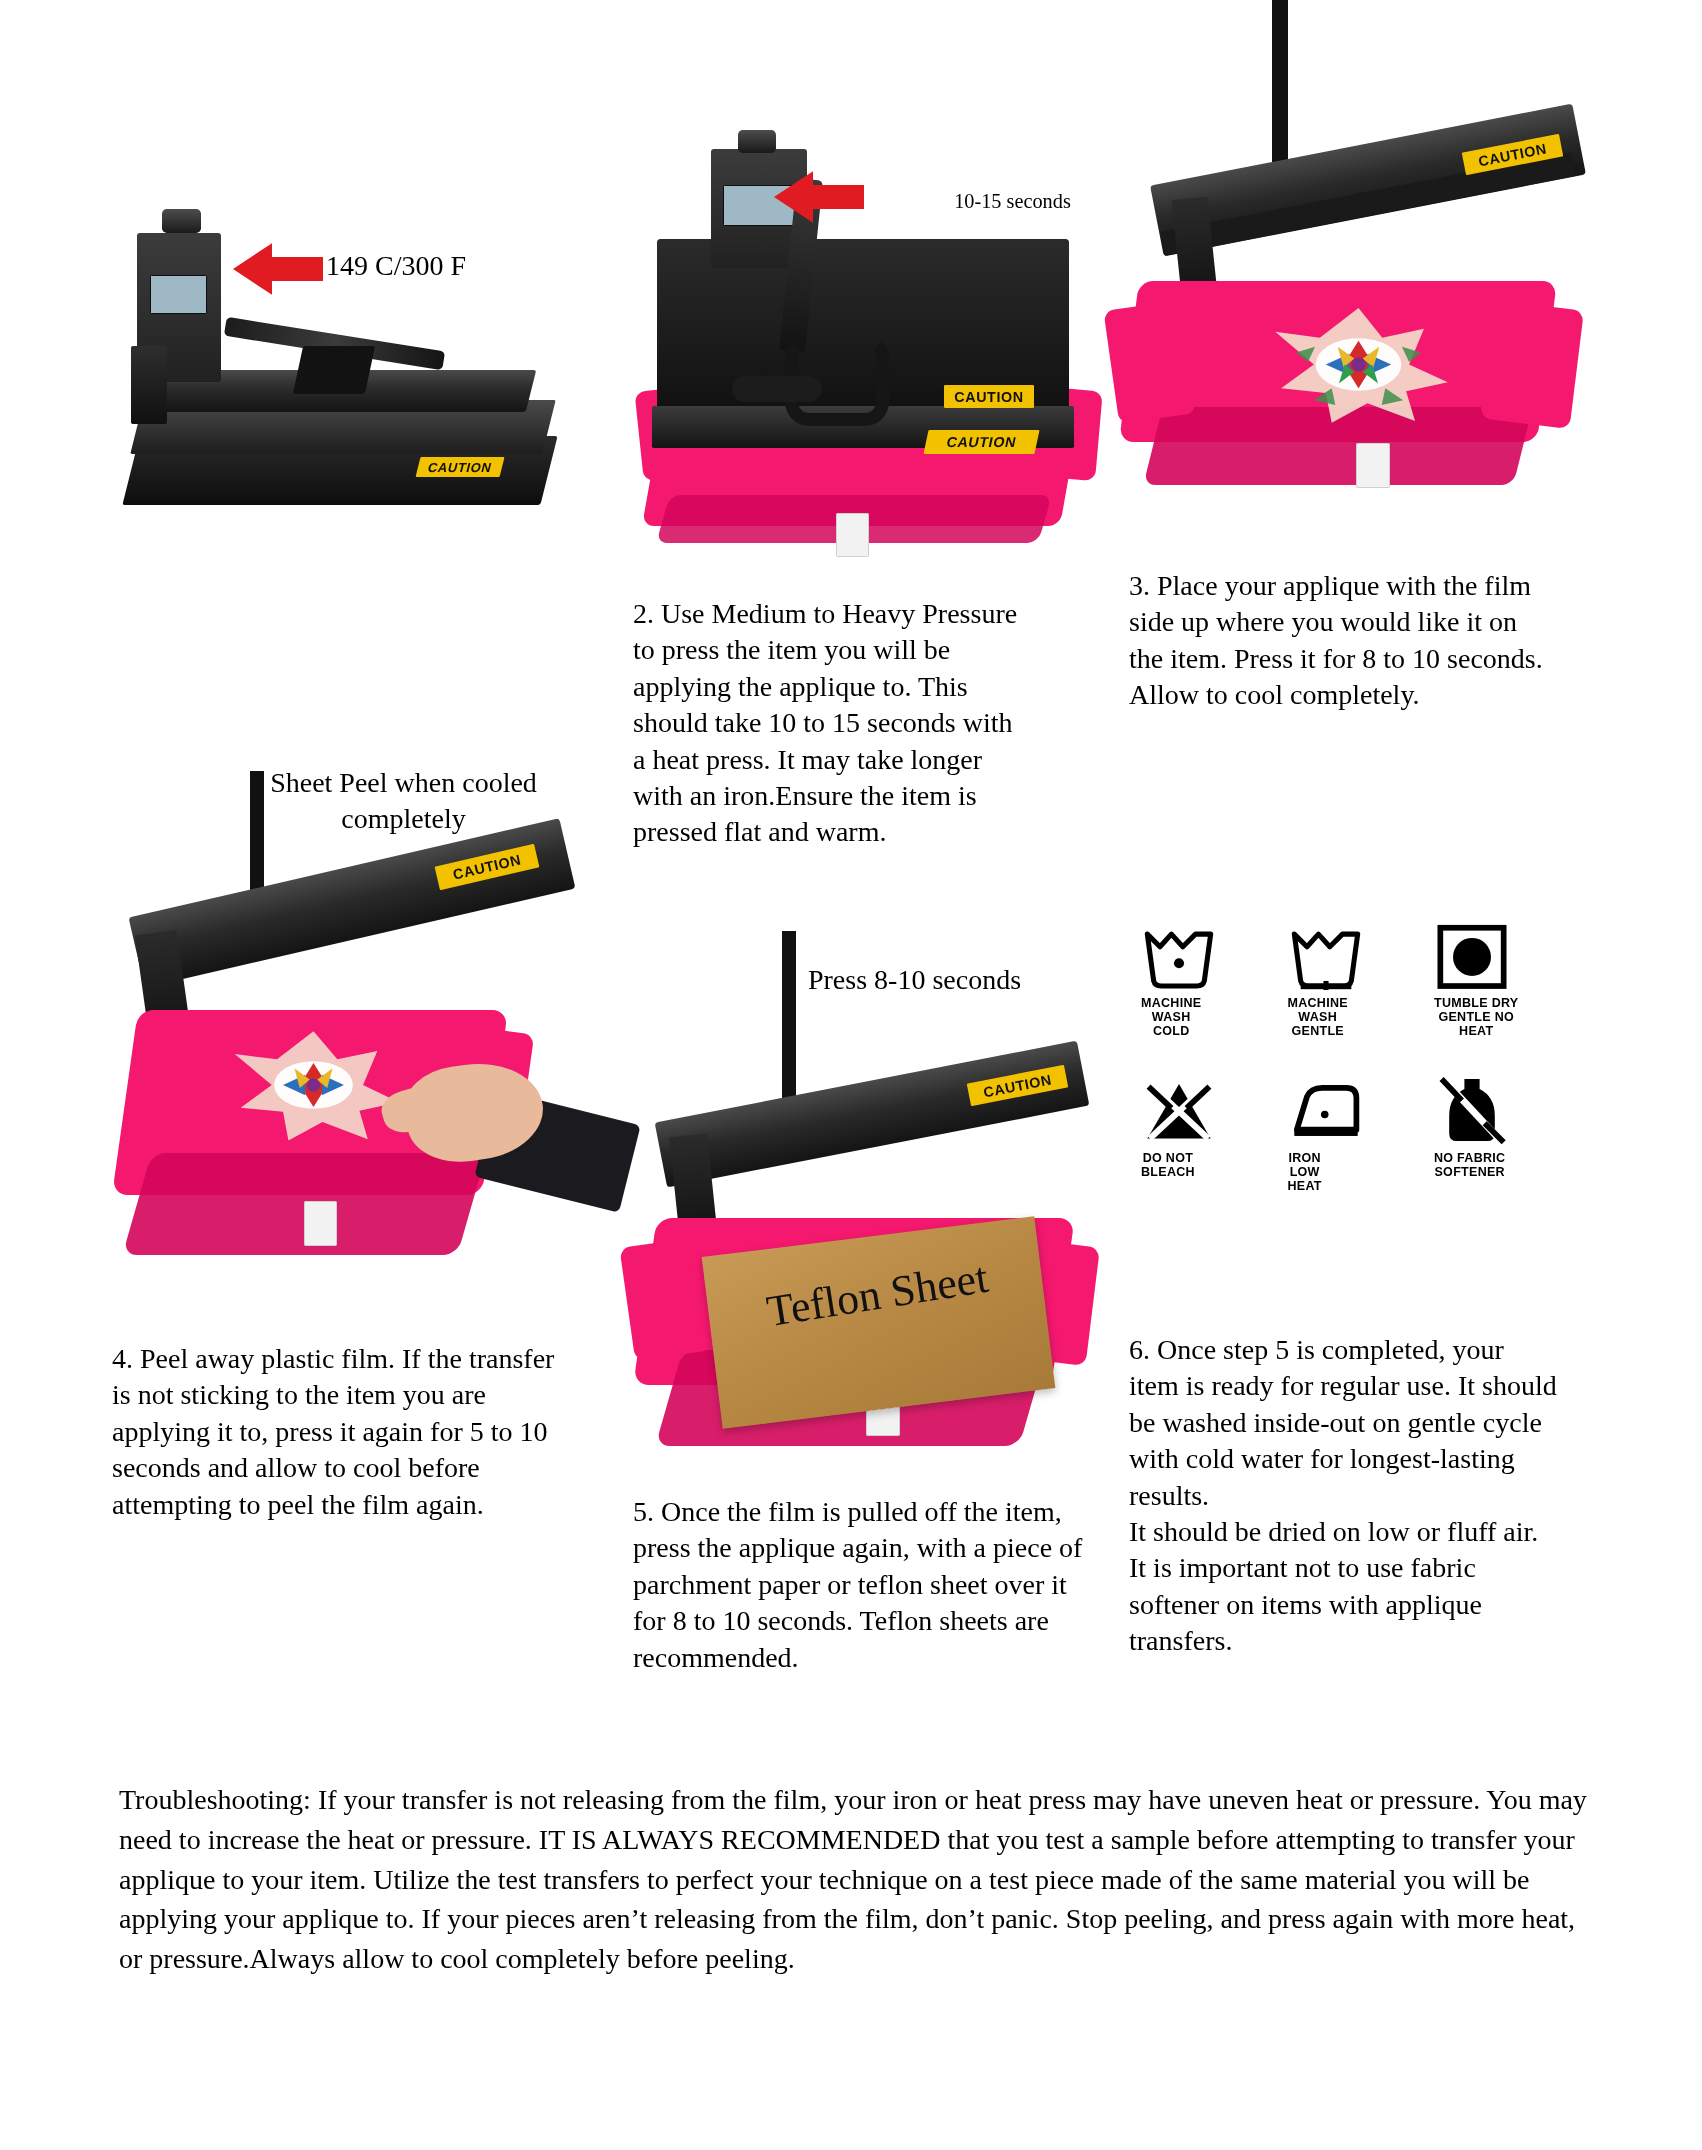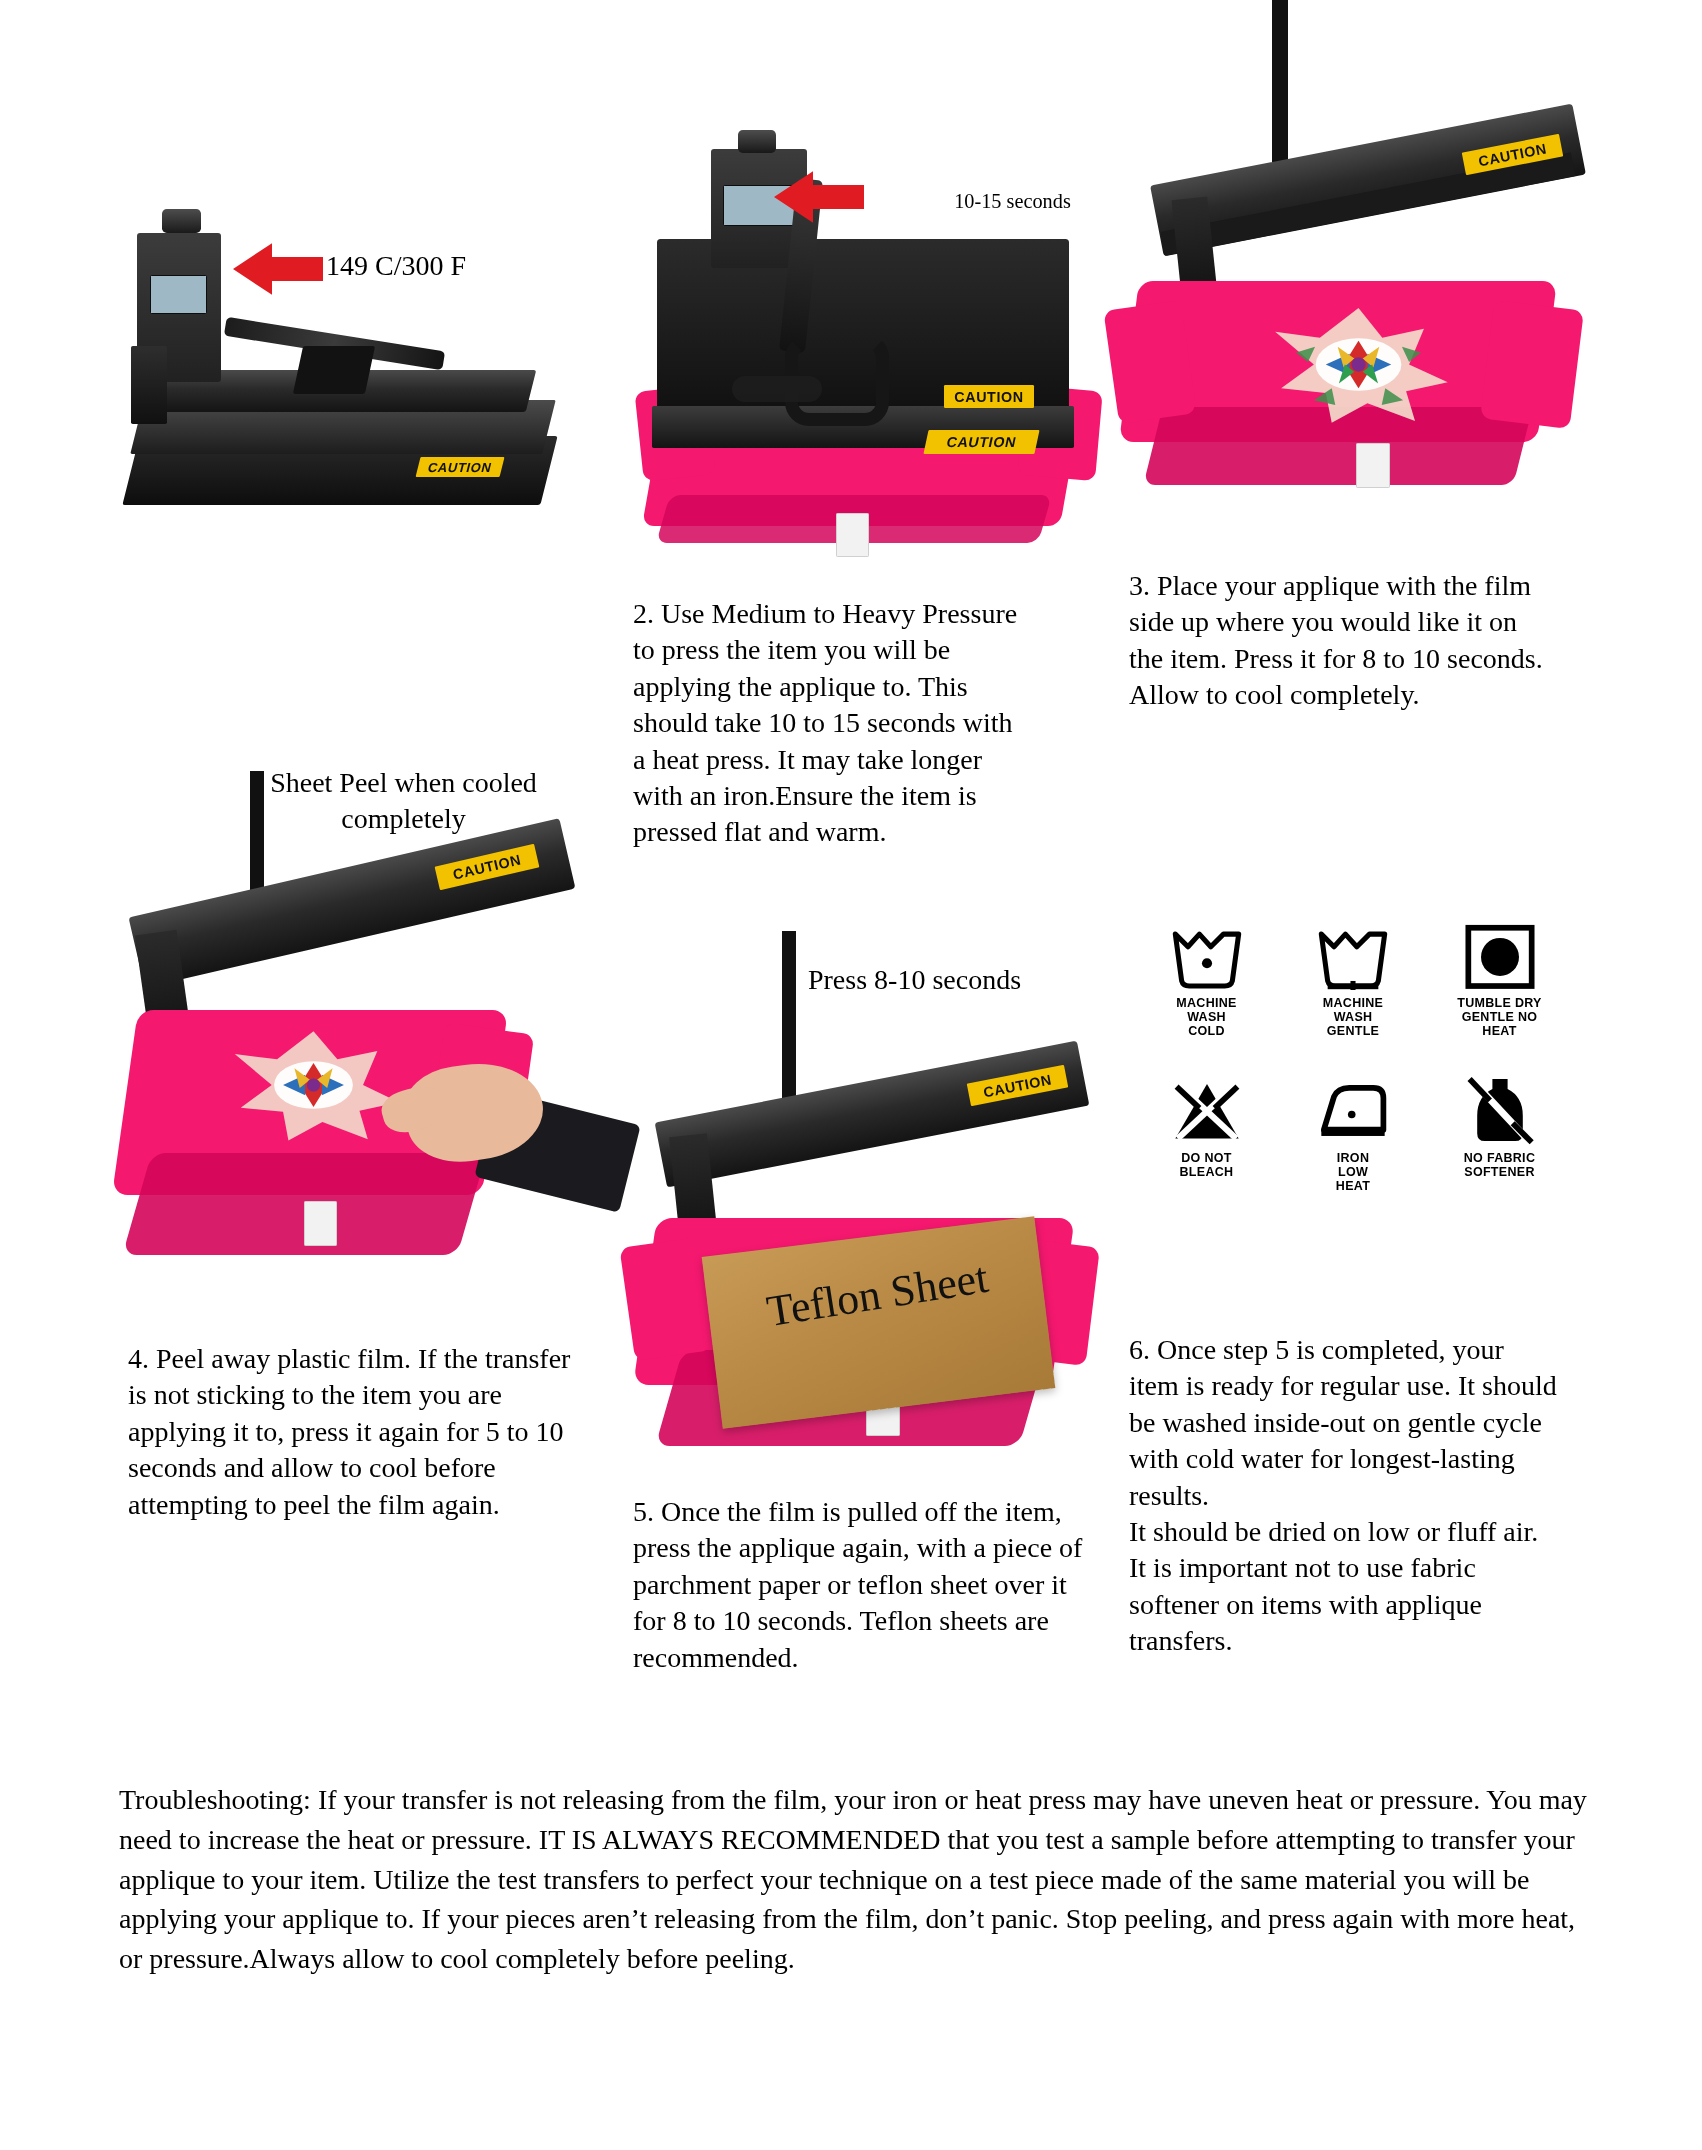--- a/index.html
+++ b/index.html
@@ -111,21 +111,21 @@
     position: absolute;
     display: grid;
     grid-template-columns: repeat(3, 131px);
     grid-template-rows: repeat(2, 137px);
     column-gap: 15.5px;
     row-gap: 18px;
   }
   .care-cell {
     display: flex;
     flex-direction: column;
-    align-items: center;
+    align-items: flex-start;
     justify-content: flex-start;
   }
   .care-sym { width: 76px; height: 70px; }
   .care-label {
     margin-top: 6px;
     font-family: "Liberation Sans", sans-serif;
     font-weight: bold;
     font-size: 12.5px;
     line-height: 1.12;
     letter-spacing: 0.3px;
@@ -395,21 +395,21 @@
       <div class="care-label">NO FABRIC
 SOFTENER</div>
     </div>
   </div>
 
 
   <div class="caption" style="left:633px; top:596px; width:394px;">2. Use Medium to Heavy Pressure to press the item you will be applying the applique to. This should take 10 to 15 seconds with a heat press. It may take longer with an iron.Ensure the item is pressed flat and warm.</div>
 
   <div class="caption" style="left:1129px; top:568px; width:418px;">3. Place your applique with the film side up where you would like it on the item. Press it for 8 to 10 seconds. Allow to cool completely.</div>
 
-  <div class="caption" style="left:128px; top:1341px; width:460px;">4. Peel away plastic film. If the transfer is not sticking to the item you are applying it to, press  it again for 5 to 10 seconds and allow to cool before attempting to peel the film again.</div>
+  <div class="caption" style="left:112px; top:1341px; width:460px;">4. Peel away plastic film. If the transfer is not sticking to the item you are applying it to, press  it again for 5 to 10 seconds and allow to cool before attempting to peel the film again.</div>
 
   <div class="caption" style="left:633px; top:1494px; width:454px;">5. Once the film is pulled off the item, press the applique again, with a piece of parchment paper or teflon sheet over it for 8 to 10 seconds. Teflon sheets are recommended.</div>
 
   <div class="caption" style="left:1129px; top:1332px; width:430px; white-space:pre-line;">6. Once step 5 is completed, your item is ready for regular use. It should be washed inside-out on gentle cycle with cold water for longest-lasting results.
 It should be dried on low or fluff air. It is important not to use fabric softener on items with applique transfers.</div>
 
   <div class="footer" style="left:119px; top:1780px; width:1476px;">Troubleshooting: If your transfer is not releasing from the film, your iron or heat press may have uneven heat or pressure. You may need to increase the heat or pressure. IT IS ALWAYS RECOMMENDED that you test a sample before attempting to transfer your applique to your item. Utilize the test transfers to perfect your technique on a test piece made of the same material you will be applying your applique to. If your pieces aren’t releasing from the film, don’t panic. Stop peeling, and press again with more heat, or pressure.Always allow to cool completely before peeling.</div>
 
 </div>
 

